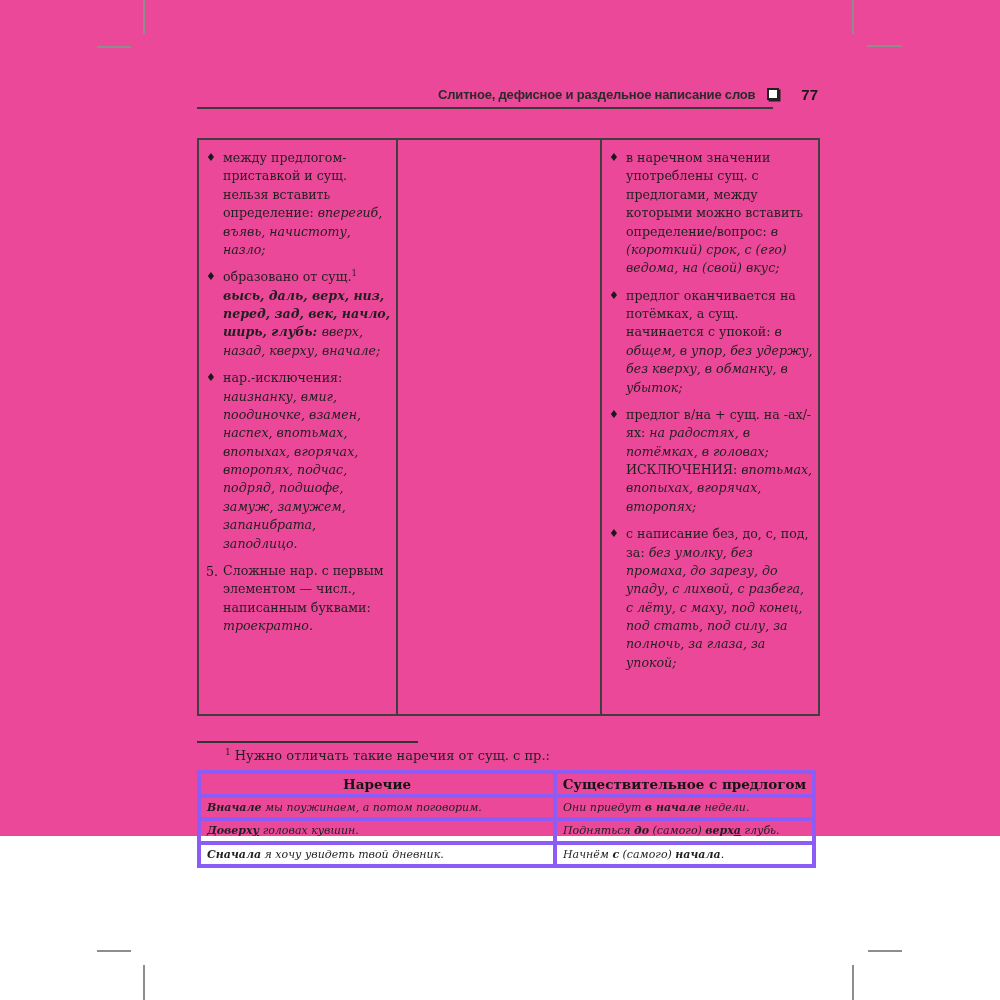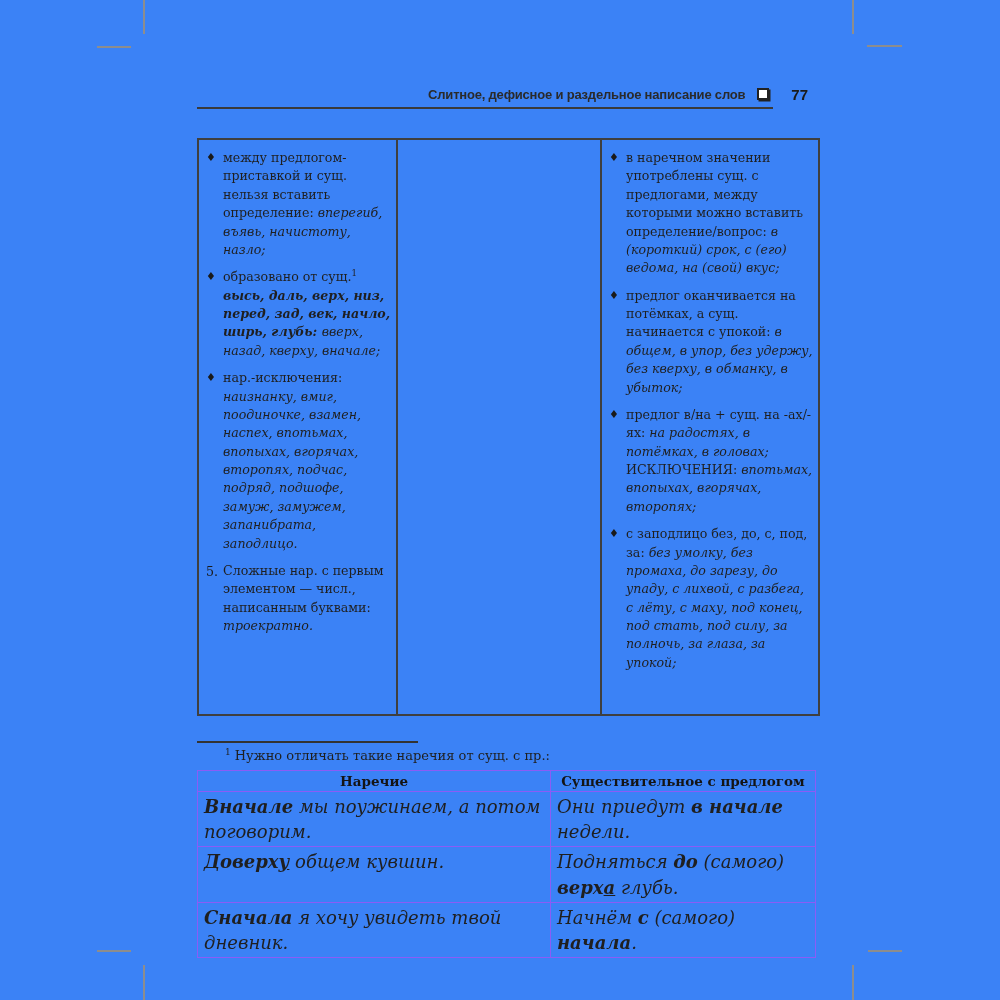--- a/index.html
+++ b/index.html
@@ -1,38 +1,38 @@
 <!DOCTYPE html>
 <html lang="ru"><head>
 <meta charset="utf-8">
 <style>
   html,body{margin:0;padding:0;}
   body{width:1000px;height:1000px;background:#ffffff;overflow:hidden;}
-  .page{position:relative;width:1000px;height:1000px;background:#3b82f6;
+  .page{position:relative;width:1000px;height:836px;background:#ec4899;
         font-family:"DejaVu Serif",serif;color:#1f1f1f;}
 
   
   .mark{position:absolute;background:#8d8d8d;}
   .m-tl-v{left:143px;top:0;width:2px;height:34px;}
   .m-tl-h{left:97px;top:46px;width:34px;height:2px;}
   .m-tr-v{left:852px;top:0;width:2px;height:34px;}
   .m-tr-h{left:867px;top:45px;width:35px;height:2px;}
   .m-bl-h{left:97px;top:950px;width:34px;height:2px;}
   .m-bl-v{left:143px;top:965px;width:2px;height:35px;}
   .m-br-h{left:868px;top:950px;width:34px;height:2px;}
   .m-br-v{left:852px;top:965px;width:2px;height:35px;}
 
   
   .running-head{position:absolute;left:197px;top:86px;width:623px;
     display:flex;justify-content:flex-end;align-items:center;
     font-family:"Liberation Sans",sans-serif;font-weight:bold;}
   .running-title{font-size:13px;color:#2a2a2a;letter-spacing:-0.2px;}
   .box-icon{display:inline-block;width:8px;height:8px;border:2px solid #222;
     box-shadow:1.5px 1.5px 0 0 #222;margin:0 4px 2px 12px;background:#fff;}
-  .page-number{font-size:15px;color:#1a1a1a;margin-left:18px;margin-right:12px;}
+  .page-number{font-size:15px;color:#1a1a1a;margin-left:18px;margin-right:2px;}
   .head-rule{position:absolute;left:197px;top:107px;width:576px;height:2px;background:#3a3a3a;}
 
   
   .main-table{position:absolute;left:197px;top:138px;width:619px;height:574px;
     border:2px solid #3f3f3f;display:flex;}
   .mt-col{box-sizing:border-box;overflow:hidden;padding:9px 5px 0 7px;}
   .mt-col1{width:197px;}
   .mt-col2{width:206px;border-left:2px solid #3f3f3f;border-right:2px solid #3f3f3f;}
   .mt-col3{flex:1;}
   .mt-col1,.mt-col3{font-size:12.6px;line-height:1.46;}
@@ -50,23 +50,23 @@
   sup.seg-sup{font-size:8.5px;line-height:0;vertical-align:super;}
 
   
   .footnote-rule{position:absolute;left:197px;top:741px;width:221px;height:2px;background:#333;}
   .footnote{position:absolute;left:197px;top:748px;width:623px;font-size:13px;color:#1f1f1f;margin-left:28px;}
   .footnote sup{font-size:9px;line-height:0;margin-right:4px;}
 
   
   .mini-table{position:absolute;left:197px;top:770px;width:619px;
     border-collapse:collapse;table-layout:fixed;}
-  .mini-table th,.mini-table td{border:1px solid #8b5cf6;}
+  .mini-table th,.mini-table td{border:4px solid #8b5cf6;}
   .mini-table th{font-size:13.5px;font-weight:bold;text-align:center;padding:2px 4px;color:#141414;}
-  .mini-table td{font-size:18px;padding:2px 5px 2px 6px;line-height:1.4;vertical-align:top;}
+  .mini-table td{font-size:11px;padding:2px 5px 2px 6px;line-height:1.4;vertical-align:top;}
   .mt-c1{width:344px;}
 </style>
 </head>
 <body>
 
 <div class="page">
 
   <span class="mark m-tl-v"></span>
   <span class="mark m-tl-h"></span>
   <span class="mark m-tr-v"></span>
@@ -111,21 +111,21 @@
         <div class="item">
           <span class="item-marker">♦</span>
           <div class="item-text"><span class="seg-r">предлог оканчивается на </span><span class="seg-b">потёмках</span><span class="seg-r">, а сущ. начинается с </span><span class="seg-b">упокой: </span><span class="seg-i">в общем, в упор, без удержу, без кверху, в обманку, в убыток;</span></div>
         </div>
         <div class="item">
           <span class="item-marker">♦</span>
           <div class="item-text"><span class="seg-r">предлог </span><span class="seg-b">в/на</span><span class="seg-r"> + сущ. на </span><span class="seg-b">-ах/-ях</span><span class="seg-r">: </span><span class="seg-i">на радостях, в потёмках, в головах;</span><br><span class="seg-r">ИСКЛЮЧЕНИЯ: </span><span class="seg-i">впотьмах, впопыхах, вгорячах, второпях;</span></div>
         </div>
         <div class="item">
           <span class="item-marker">♦</span>
-          <div class="item-text"><span class="seg-r">с заподлицо </span><span class="seg-b">без, до, с, под, за: </span><span class="seg-i">без умолку, без промаха, до зарезу, до упаду, с лихвой, с разбега, с лёту, с маху, под конец, под стать, под силу, за полночь, за глаза, за упокой;</span></div>
+          <div class="item-text"><span class="seg-r">с написание </span><span class="seg-b">без, до, с, под, за: </span><span class="seg-i">без умолку, без промаха, до зарезу, до упаду, с лихвой, с разбега, с лёту, с маху, под конец, под стать, под силу, за полночь, за глаза, за упокой;</span></div>
         </div>
       </div>
   </div>
 
   <div class="footnote-rule"></div>
   <div class="footnote">
     <sup>1</sup><span>Нужно отличать такие наречия от сущ. с пр.:</span>
   </div>
 
   <table class="mini-table">
@@ -134,21 +134,21 @@
         <th class="mt-c1">Наречие</th>
         <th>Существительное с предлогом</th>
       </tr>
     </thead>
     <tbody id="mini-body">
         <tr>
           <td class="mt-c1"><span class="seg-bi">Вначале</span><span class="seg-i"> мы поужинаем, а потом поговорим.</span></td>
           <td><span class="seg-i">Они приедут </span><span class="seg-bi">в начале</span><span class="seg-i"> недели.</span></td>
         </tr>
         <tr>
-          <td class="mt-c1"><span class="seg-bi">Доверх</span><span class="seg-biu">у</span><span class="seg-i"> общем кувшин.</span></td>
+          <td class="mt-c1"><span class="seg-bi">Доверх</span><span class="seg-biu">у</span><span class="seg-i"> головах кувшин.</span></td>
           <td><span class="seg-i">Подняться </span><span class="seg-bi">до</span><span class="seg-i"> (самого) </span><span class="seg-bi">верх</span><span class="seg-biu">а</span><span class="seg-i"> глубь.</span></td>
         </tr>
         <tr>
           <td class="mt-c1"><span class="seg-bi">Сначала</span><span class="seg-i"> я хочу увидеть твой дневник.</span></td>
           <td><span class="seg-i">Начнём </span><span class="seg-bi">с</span><span class="seg-i"> (самого) </span><span class="seg-bi">начала</span><span class="seg-i">.</span></td>
         </tr>
       </tbody>
   </table>
 
 </div>

